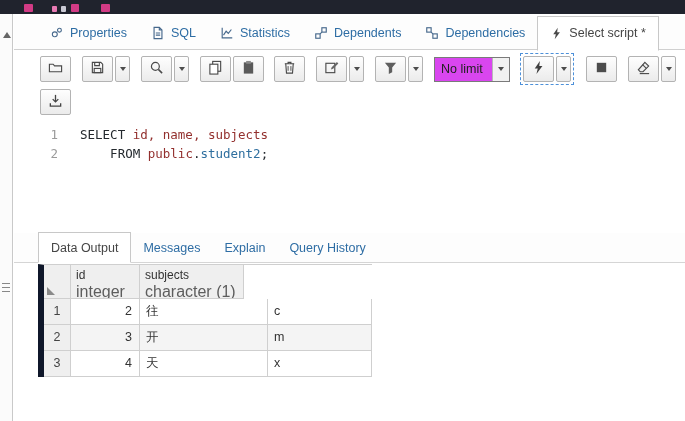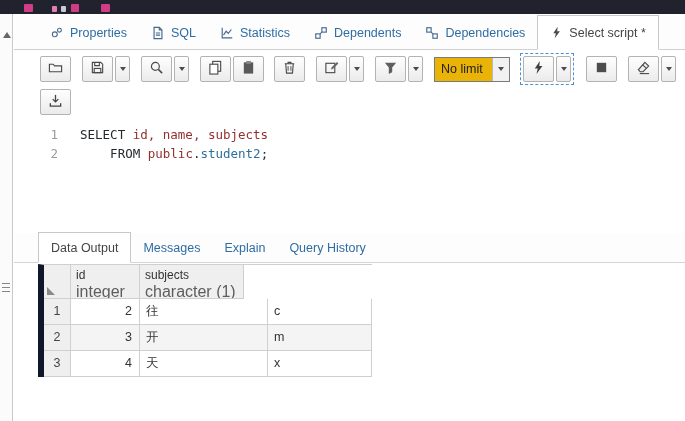--- a/index.html
+++ b/index.html
@@ -9,35 +9,35 @@
   }
   
   .topbar{position:absolute;left:0;top:0;width:685px;height:14px;background:#20232d}
   .tbico{position:absolute;top:4px;height:8px;border-radius:1px}
   
   .left-strip{position:absolute;left:0;top:14px;width:13px;height:407px;background:#fbfbfb;border-right:1px solid #c9c9c9;box-sizing:border-box}
   .up-arrow{position:absolute;left:3px;top:18px;width:0;height:0;border-left:4px solid transparent;border-right:4px solid transparent;border-bottom:6px solid #666}
   .grip{position:absolute;left:2px;top:266px;width:8px;height:18px}
   .grip i{display:block;height:1px;background:#888;margin:3px 0}
   
-  .tabbar{position:absolute;left:14px;top:16px;width:671px;height:34px;border-bottom:1px solid #d0d0d0;display:flex;align-items:flex-end;padding-left:24px;box-sizing:border-box;background:#fdfdfd}
+  .tabbar{position:absolute;left:14px;top:16px;width:671px;height:34px;border-bottom:1px solid #d0d0d0;display:flex;align-items:center;padding-left:24px;box-sizing:border-box;background:#fdfdfd}
   .tab{display:flex;align-items:center;gap:6px;padding:0 12px;height:33px;font-size:12.5px;color:#2e6da4;cursor:pointer;white-space:nowrap}
   .tab.active{background:#fff;border:1px solid #c8c8c8;border-bottom:1px solid #fff;margin-bottom:-1px;color:#454545}
   .ticon{display:flex;align-items:center}
   
   .toolbar{position:absolute;left:14px;top:52px;width:671px;height:34px;display:flex;align-items:center;padding-left:26px;box-sizing:border-box}
   .toolbar2{position:absolute;left:14px;top:88px;width:671px;height:28px;display:flex;align-items:center;padding-left:26px;box-sizing:border-box}
   .grp{display:flex;align-items:stretch;margin-right:11px}
   .grp.tight{margin-right:3px}
   .tb{height:26px;min-width:31px;border:1px solid #b3b3b3;background:linear-gradient(#fefefe,#ebebeb);border-radius:2px;display:flex;align-items:center;justify-content:center;padding:0;margin:0;cursor:pointer}
   .tb + .tb{margin-left:2px}
   .tb.dd{min-width:15px}
   .caret{width:0;height:0;border-left:3.5px solid transparent;border-right:3.5px solid transparent;border-top:4.5px solid #4c4c4c}
   .focus-grp{outline:1px dashed #4d90d9;outline-offset:2px}
-  .limit{height:25px;width:76px;border:1px solid #7a7a7a;background:#eab308;display:flex;align-items:center;margin-right:13px;box-sizing:border-box;cursor:pointer}
+  .limit{height:25px;width:76px;border:1px solid #7a7a7a;background:#d946ef;display:flex;align-items:center;margin-right:13px;box-sizing:border-box;cursor:pointer}
   .limit-txt{flex:1;font-size:12.5px;color:#222;padding-left:6px}
   .limit-dd{width:16px;height:100%;display:flex;align-items:center;justify-content:center;border-left:1px solid #b9b9b9;background:#f1f1f1}
   
   .editor{position:absolute;left:14px;top:120px;width:671px;height:112px;font-family:"DejaVu Sans Mono","Liberation Mono",monospace;font-size:12.5px;line-height:19px;background:#fff}
   .gutter{position:absolute;left:0;top:5px;width:44px;text-align:right;color:#9a9a9a}
   .gutter div{padding-right:0}
   .code{position:absolute;left:66px;top:5px}
   .cl{white-space:pre}
   .kw{color:#24292e}
   .idt{color:#93302e}

